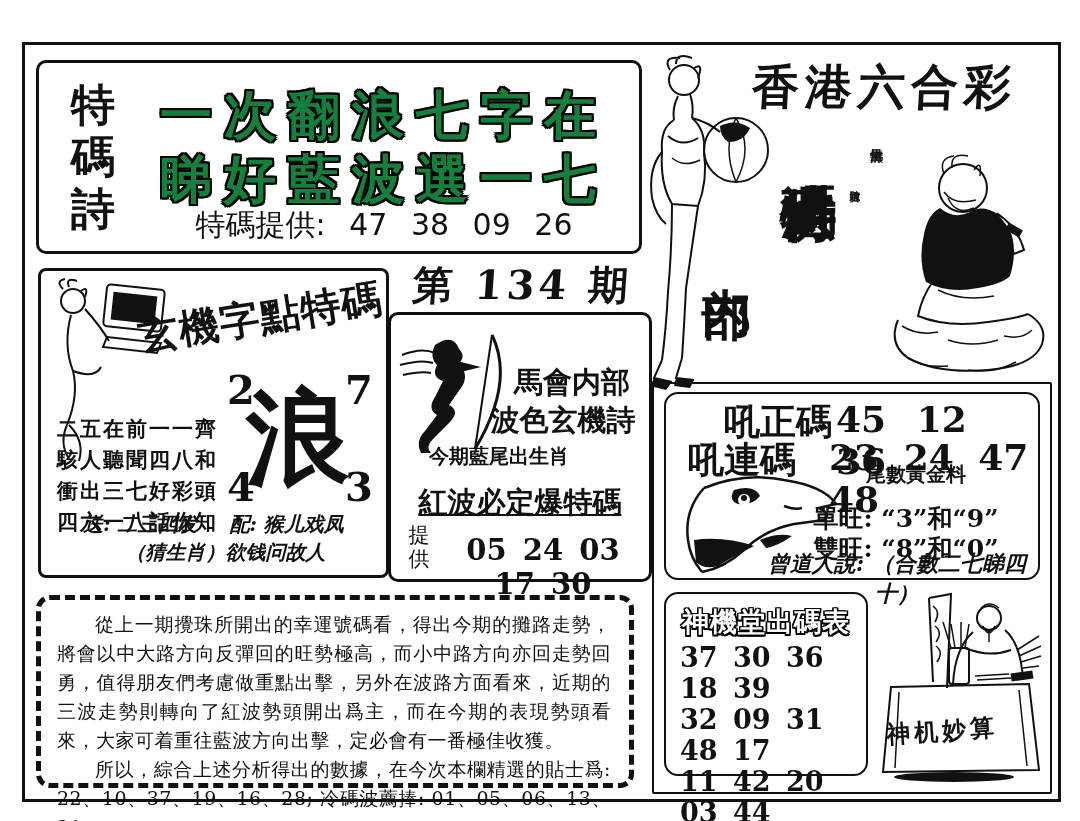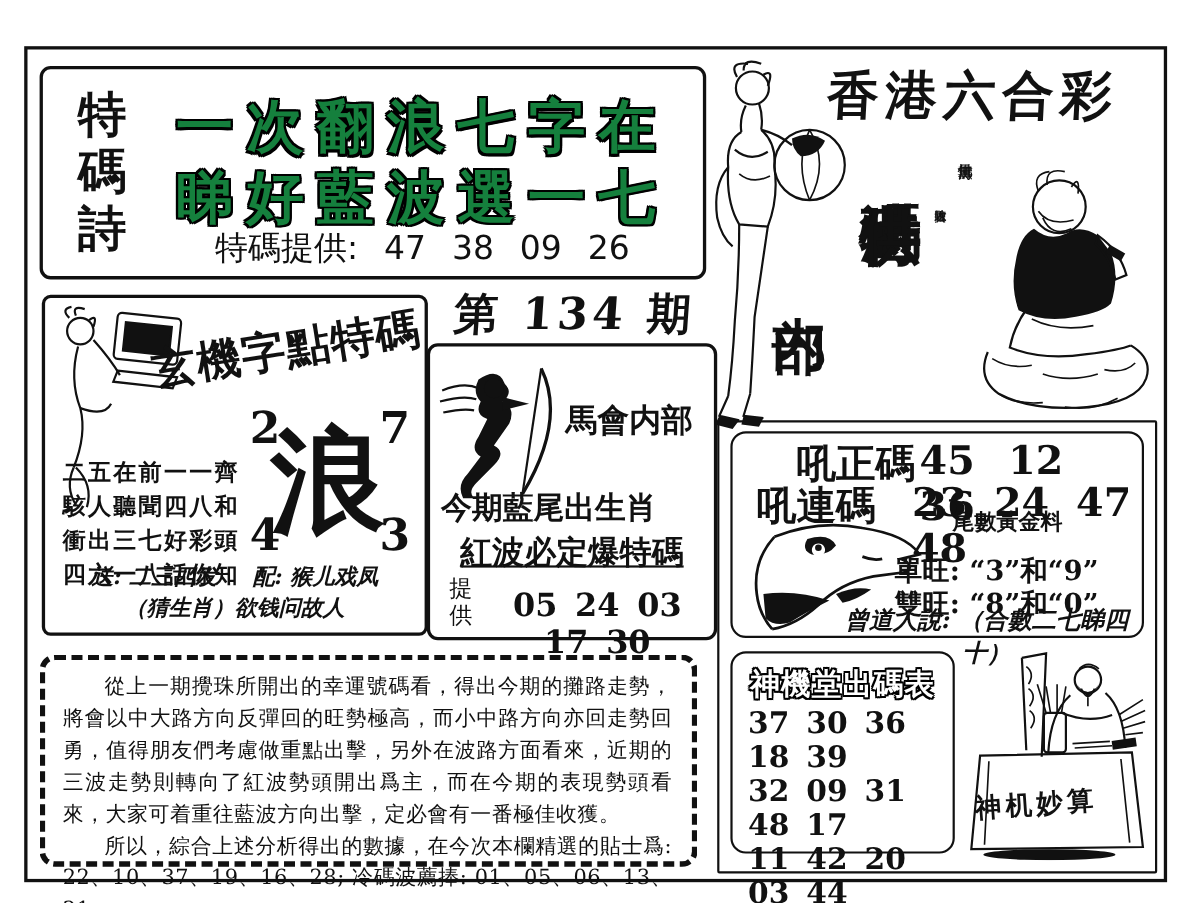--- a/index.html
+++ b/index.html
@@ -67,39 +67,40 @@
     <div class="abs num" style="left:186px;top:95px;font-size:40px;">2</div>
     <div class="abs num" style="left:304px;top:95px;font-size:40px;">7</div>
     <div class="abs bold" style="left:205px;top:112px;font-size:104px;line-height:110px;">浪</div>
     <div class="abs num" style="left:186px;top:192px;font-size:40px;">4</div>
     <div class="abs num" style="left:304px;top:192px;font-size:40px;">3</div>
 
     <div class="abs bold" style="left:0;top:240px;width:345px;display:flex;justify-content:center;gap:32px;font-size:20px;font-style:italic;text-align:right;">
       <span>送: 二三四发</span>
       <span>配: 猴儿戏凤</span>
     </div>
-    <div class="abs bold center" style="left:0;top:268px;width:345px;font-size:20px;font-style:italic;">（猜生肖）欲钱问故人</div>
+    <div class="abs bold center" style="left:12px;top:268px;width:345px;font-size:20px;font-style:italic;">（猜生肖）欲钱问故人</div>
   </div>
 
   <div class="abs box" style="left:388px;top:312px;width:258px;height:264px;">
 
     <svg class="abs" style="left:6px;top:12px;" width="115" height="130" viewBox="0 0 115 130">
       <g stroke="#111" fill="none" stroke-width="2">
         <path d="M95 8 Q118 55 78 122" stroke-width="3"></path>
         <path d="M95 8 L78 122"></path>
         <path d="M5 28 Q25 20 38 26 M3 38 Q25 32 36 36 M6 48 Q24 44 34 46"></path>
       </g>
       <g fill="#111">
         <path d="M38 18 Q56 6 62 22 Q70 30 60 38 Q72 44 66 58 L52 78 Q64 84 52 96 L36 112 Q28 120 34 126 L24 126 Q18 114 28 104 L40 88 Q30 82 38 70 L46 54 Q34 50 40 38 Q32 30 38 18 Z"></path>
         <circle cx="52" cy="26" r="9"></circle>
         <path d="M60 34 L84 40 L60 46 Z"></path>
       </g>
     </svg>
     <div class="abs bold center" style="left:110px;top:48px;width:142px;font-size:29px;">馬會内部</div>
-    <div class="abs bold center" style="left:0;top:128px;width:216px;font-size:28px;">今期藍尾出生肖</div>
+    <div class="abs bold center" style="left:92px;top:86px;width:160px;font-size:29px;">波色玄機詩</div>
+    <div class="abs bold center" style="left:0;top:128px;width:216px;font-size:20px;">今期藍尾出生肖</div>
     <div class="abs bold center" style="left:0;top:168px;width:258px;font-size:29px;text-decoration:underline;">紅波必定爆特碼</div>
     <div class="abs" style="left:16px;top:208px;width:24px;font-size:21px;line-height:24px;text-align:center;">
       <div>提</div>
       <div>供</div>
     </div>
     <div class="abs num" style="left:52px;top:218px;width:200px;font-size:29px;word-spacing:6px;text-align:center;">05 24 03 17 30</div>
   </div>
 
   <div class="abs sqbox" style="left:652px;top:382px;width:396px;height:408px;border-radius:2px;">
 

